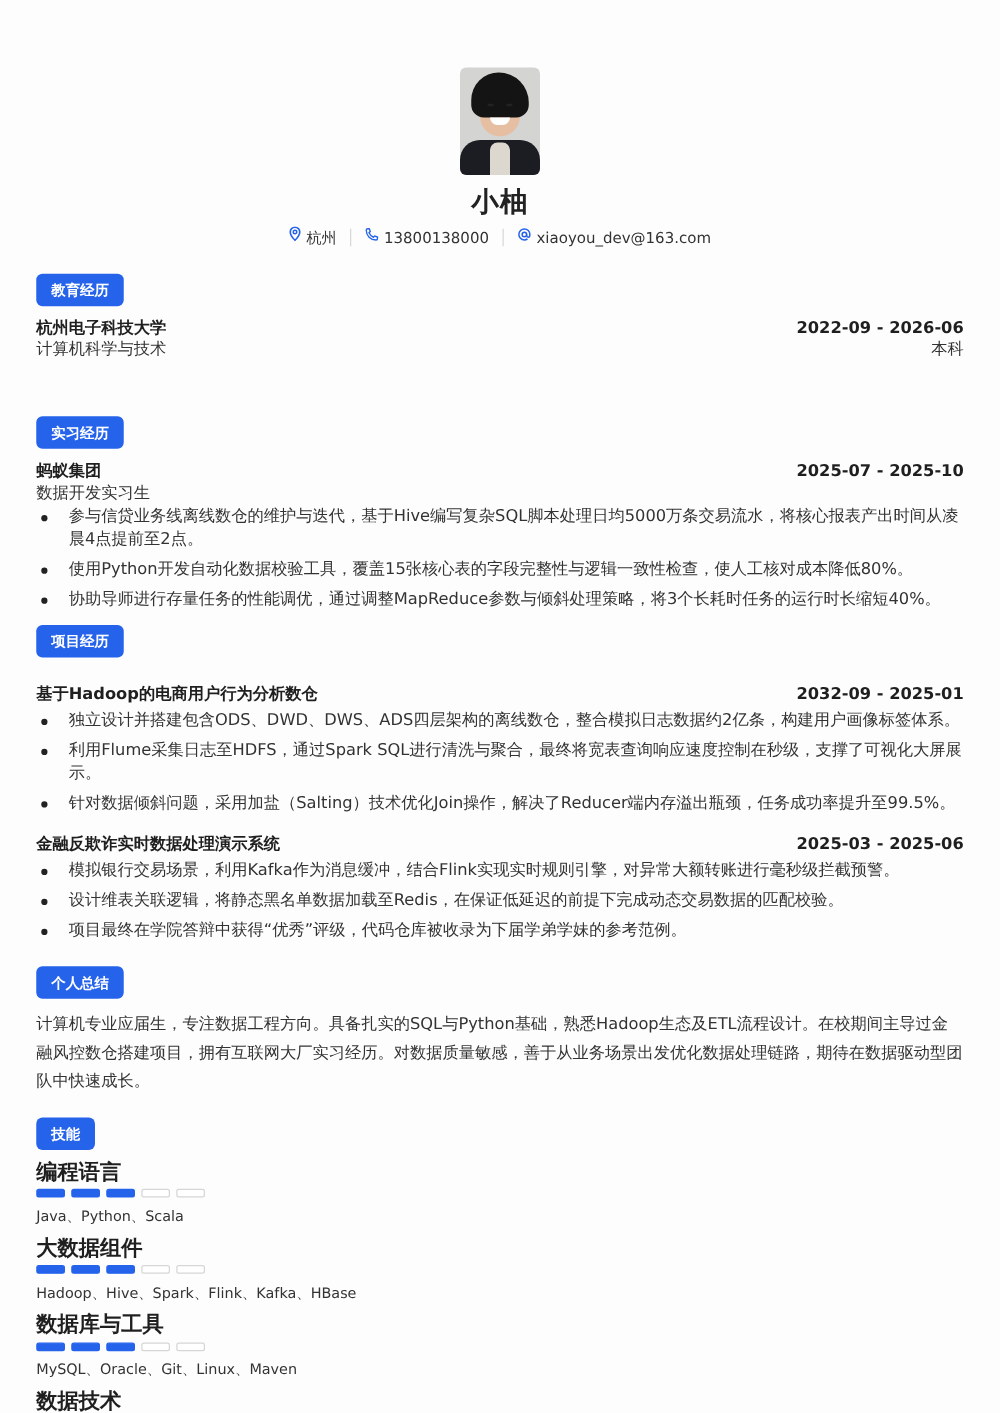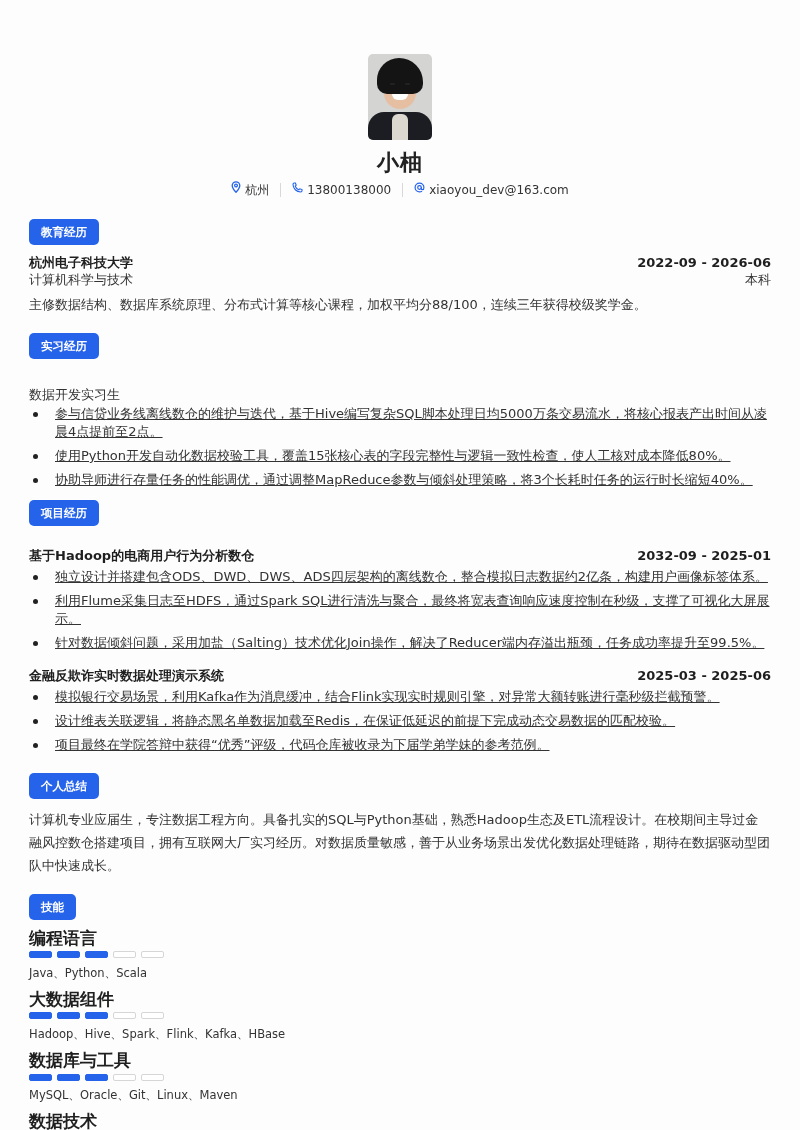--- a/index.html
+++ b/index.html
@@ -19,21 +19,21 @@
   .contacts { margin-top: 3px; font-size: 12px; color: #333; display: flex; justify-content: center; align-items: center; line-height: 18px; }
   .contacts .item { display: flex; align-items: center; }
   .contacts .ic { color: #2563eb; font-size: 11px; margin-right: 4px; }
   .contacts .sep { width: 1px; height: 14px; background: #d8d8d8; margin: 0 11px; }
 
   .section-badge { position: absolute; left: 29px; height: 26px; padding: 0 12px; background: #2563eb; color: #fff; font-size: 11.5px; font-weight: bold; line-height: 26px; border-radius: 5px; }
   .entry-head { position: absolute; left: 29px; width: 742px; display: flex; justify-content: space-between; font-size: 13px; font-weight: bold; line-height: 17px; color: #1f1f1f; }
   .entry-sub { position: absolute; left: 29px; width: 742px; display: flex; justify-content: space-between; font-size: 13px; line-height: 17px; color: #333; }
   .para { position: absolute; left: 29px; width: 742px; font-size: 13px; line-height: 17px; color: #333; }
   .bullets { position: absolute; left: 29px; width: 742px; font-size: 13px; line-height: 18px; color: #333; list-style: none; }
-  .bullets li { position: relative; padding-left: 26px; text-decoration: underline; }
+  .bullets li { position: relative; padding-left: 26px; }
   .bullets li::before { content: ""; position: absolute; left: 4px; top: 7px; width: 5px; height: 5px; border-radius: 50%; background: #222; }
   .summary { position: absolute; left: 29px; width: 742px; font-size: 13px; line-height: 23px; color: #333; }
 
   .skill-title { position: absolute; left: 29px; font-size: 17px; font-weight: bold; color: #1f1f1f; line-height: 17px; }
   .skill-bar { position: absolute; left: 29px; display: flex; gap: 5px; }
   .skill-bar span { width: 23px; height: 7px; border-radius: 2px; border: 1px solid #d6d6d6; background: #fff; }
   .skill-bar span.on { background: #2563eb; border-color: #2563eb; }
   .skill-desc { position: absolute; left: 29px; font-size: 11.5px; color: #333; line-height: 16px; text-align: center; }
 </style>
 </head>
@@ -86,23 +86,26 @@
 
   <div class="section-badge" style="top:219px">教育经历</div>
   <div class="entry-head" style="top:254px">
     <span>杭州电子科技大学</span>
     <span>2022-09 - 2026-06</span>
   </div>
   <div class="entry-sub" style="top:271px">
     <span>计算机科学与技术</span>
     <span>本科</span>
   </div>
-  <div class="para" style="top:296px">主修数据结构、数据库系统原理、分布式计算等核心课程，加权平均分88/100，连续三年获得校级奖学金。</div>
 
   <div class="section-badge" style="top:333px">实习经历</div>
+  <div class="entry-head" style="top:369px">
+    <span>蚂蚁集团</span>
+    <span>2025-07 - 2025-10</span>
+  </div>
   <div class="entry-sub" style="top:386px">
     <span>数据开发实习生</span>
   </div>
   <ul class="bullets" style="top:405px">
     <li style="margin-bottom:6px">参与信贷业务线离线数仓的维护与迭代，基于Hive编写复杂SQL脚本处理日均5000万条交易流水，将核心报表产出时间从凌晨4点提前至2点。</li>
     <li style="margin-bottom:6px">使用Python开发自动化数据校验工具，覆盖15张核心表的字段完整性与逻辑一致性检查，使人工核对成本降低80%。</li>
     <li>协助导师进行存量任务的性能调优，通过调整MapReduce参数与倾斜处理策略，将3个长耗时任务的运行时长缩短40%。</li>
   </ul>
 
   <div class="section-badge" style="top:500px">项目经历</div>

